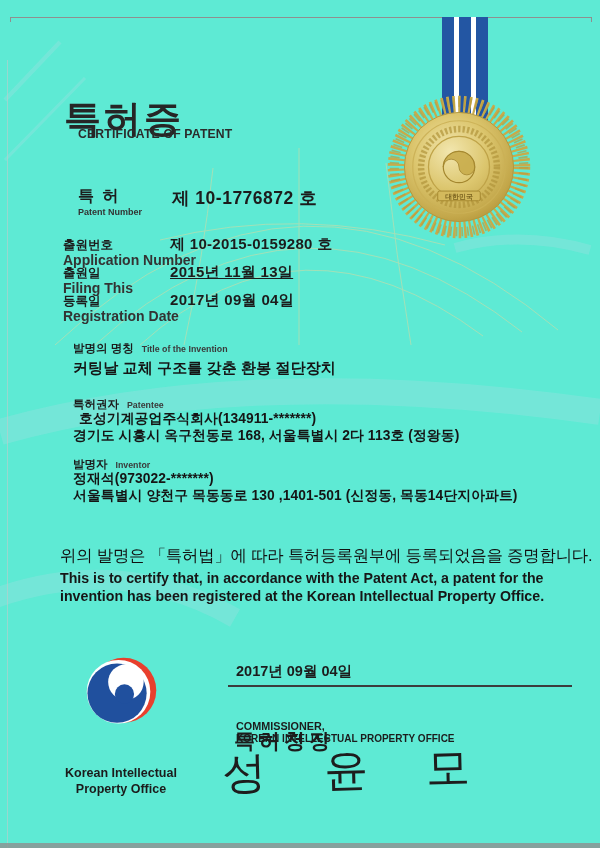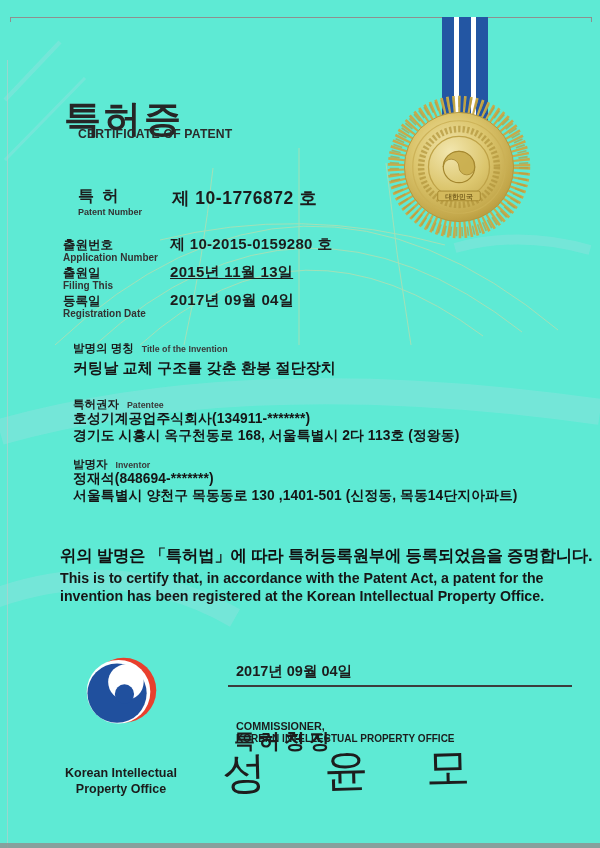--- a/index.html
+++ b/index.html
@@ -31,29 +31,29 @@
   .title-ko{left:64px;top:94px;font-size:37px;font-weight:700;letter-spacing:3px;color:#262626;z-index:5;}
   .title-en{left:78px;top:127px;font-size:12.2px;font-weight:700;letter-spacing:.2px;color:#2b2b2b;z-index:5;}
 
   
   .pn-label{left:78px;top:186px;font-size:16px;font-weight:700;letter-spacing:2px;z-index:5;}
   .pn-sub{left:78px;top:207px;font-size:9px;font-weight:600;color:#333;z-index:5;}
   .pn-value{left:172px;top:186px;font-size:17.5px;font-weight:700;letter-spacing:.5px;z-index:5;}
 
   
   .f-label{font-size:12.5px;font-weight:700;z-index:5;}
-  .f-sub{font-size:10px;font-weight:600;color:#333;z-index:5;}
+  .f-sub{font-size:14px;font-weight:600;color:#333;z-index:5;}
   .f-value{font-size:15px;font-weight:700;letter-spacing:.3px;z-index:5;}
 
   .sec-label{display:flex;align-items:baseline;gap:8px;z-index:5;}
   .sec-label .ko{font-size:11.5px;font-weight:700;}
   .sec-label .en{font-size:8.8px;font-weight:600;color:#3a3a3a;}
   .body-line{font-size:13.8px;font-weight:700;letter-spacing:.1px;color:#151515;z-index:5;}
 
-  .stmt-ko{left:60px;top:545px;font-size:16.4px;font-weight:700;letter-spacing:-.2px;color:#111;z-index:5;}
+  .stmt-ko{left:60px;top:545px;font-size:16.4px;font-weight:400;letter-spacing:-.2px;color:#111;z-index:5;}
   .stmt-en{left:60px;top:570px;width:516px;font-size:14.2px;font-weight:700;line-height:17.5px;color:#161616;z-index:5;}
 
   .issue-date{left:236px;top:662px;font-size:14.5px;font-weight:600;z-index:5;}
   .sig-rule{left:228px;top:685px;width:344px;height:1.5px;background:#3c3c3c;z-index:5;}
   .comm-ko{left:234px;top:727px;font-size:21px;font-weight:700;letter-spacing:4px;z-index:5;}
   .comm-en1{left:236px;top:720px;font-size:10.8px;font-weight:700;z-index:5;}
   .comm-en2{left:236px;top:733px;font-size:10px;font-weight:700;z-index:5;}
   .signature{
     left:222px;top:740px;width:330px;font-size:44px;font-weight:400;
     letter-spacing:22px;color:#1d1d1d;transform:rotate(-1.5deg);z-index:5;
@@ -138,28 +138,28 @@
   <div class="abs sec-label" style="left:73px;top:341px;">
     <span class="ko">발명의 명칭</span>
     <span class="en">Title of the Invention</span>
   </div>
   <div class="abs body-line" style="left:73px;top:359px;font-size:15px;">커팅날 교체 구조를 갖춘 환봉 절단장치</div>
 
   <div class="abs sec-label" style="left:73px;top:397px;">
     <span class="ko">특허권자</span>
     <span class="en">Patentee</span>
   </div>
-  <div class="abs body-line" style="left:73px;top:410px;">호성기계공업주식회사(134911-*******)</div>
+  <div class="abs body-line" style="left:79px;top:410px;">호성기계공업주식회사(134911-*******)</div>
   <div class="abs body-line" style="left:73px;top:427px;">경기도 시흥시 옥구천동로 168, 서울특별시 2다 113호 (정왕동)</div>
 
   <div class="abs sec-label" style="left:73px;top:457px;">
     <span class="ko">발명자</span>
     <span class="en">Inventor</span>
   </div>
-  <div class="abs body-line" style="left:73px;top:470px;">정재석(848694-*******)</div>
+  <div class="abs body-line" style="left:73px;top:470px;">정재석(973022-*******)</div>
   <div class="abs body-line" style="left:73px;top:487px;">서울특별시 양천구 목동동로 130 ,1401-501 (신정동, 목동14단지아파트)</div>
 
   <div class="abs stmt-ko">위의 발명은 「특허법」에 따라 특허등록원부에 등록되었음을 증명합니다.</div>
   <div class="abs stmt-en">This is to certify that, in accordance with the Patent Act, a patent for the invention has been registered at the Korean Intellectual Property Office.</div>
 
   <div class="abs issue-date">2017년 09월 04일</div>
   <div class="abs sig-rule"></div>
   <div class="abs comm-ko">특허청장</div>
   <div class="abs comm-en1">COMMISSIONER,</div>
   <div class="abs comm-en2">KOREAN INTELLECTUAL PROPERTY OFFICE</div>

